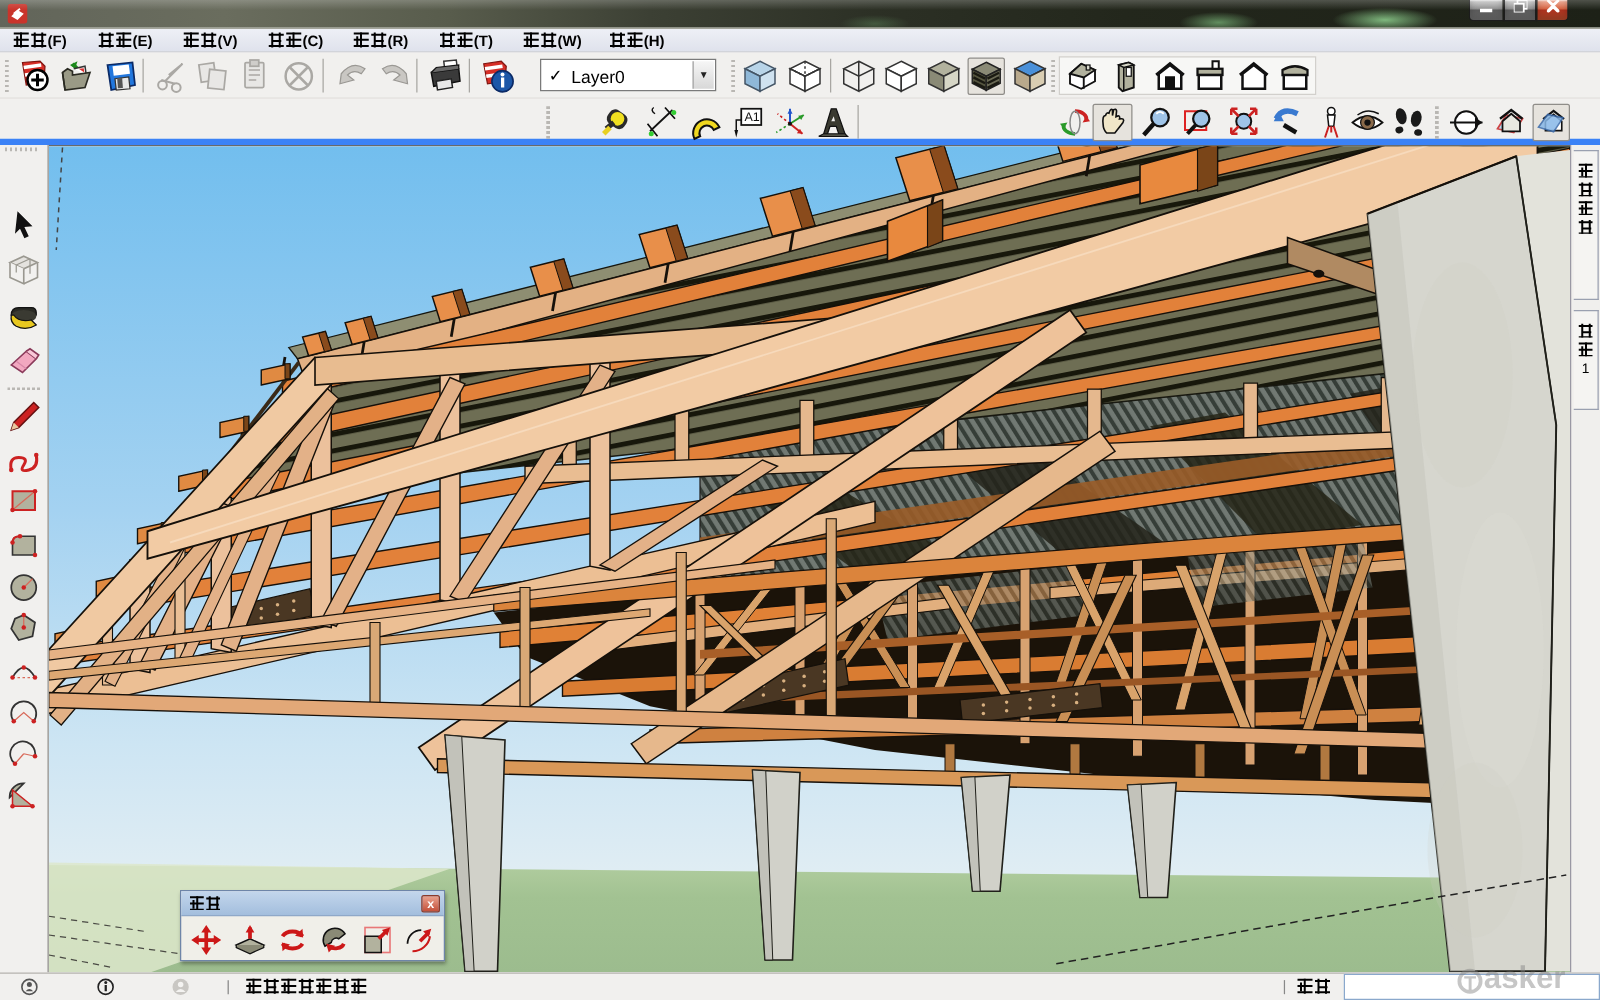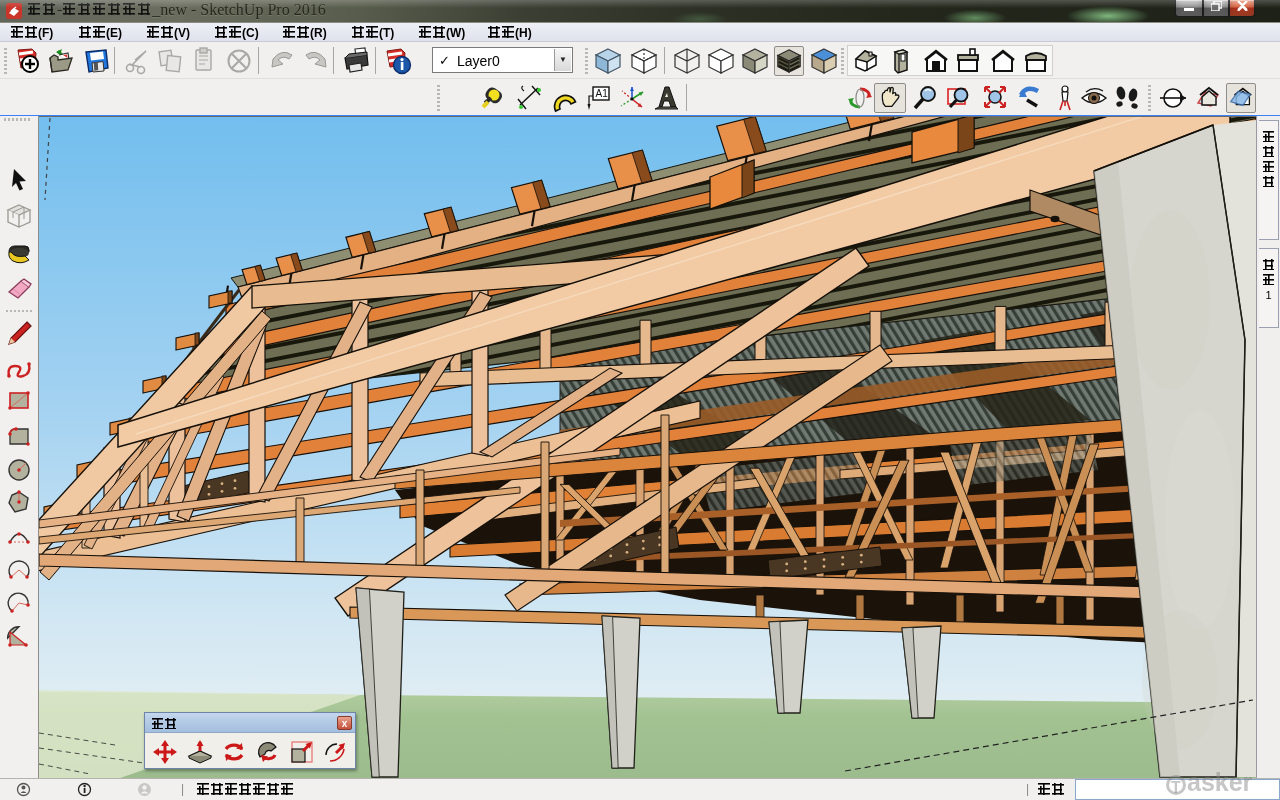--- a/index.html
+++ b/index.html
@@ -20,21 +20,21 @@
 
 .wb{position:absolute;top:0;height:17px;border:1px solid #1c1c1c;border-top:none;color:#fff;text-align:center;font-size:11px;line-height:15px;box-shadow:inset 0 1px 0 rgba(255,255,255,.45), inset 0 -4px 6px rgba(0,0,0,.25)}
 #wmin{left:1175px;width:28px;border-radius:0 0 0 4px;background:linear-gradient(#c8c8c8,#8e8e8e 45%,#5c5c5c 50%,#757575)}
 #wmax{left:1203px;width:26px;background:linear-gradient(#c8c8c8,#8e8e8e 45%,#5c5c5c 50%,#757575)}
 #wclose{left:1229px;width:26px;border-radius:0 0 4px 0;background:linear-gradient(#eb9c82,#d55f3e 45%,#b03320 50%,#c04d2c)}
 
 #menu{left:0;top:22px;width:1280px;height:20px;background:linear-gradient(#eef0f6,#dfe2ec);border-bottom:1px solid #c9cbd4;border-top:1px solid #8a8d80;font-weight:bold;font-size:12px;color:#000}
 #menu .mi{position:absolute;top:3px;white-space:nowrap}
 
 #tb1{left:0;top:42px;width:1280px;height:37px;background:#f1f0ee;border-bottom:1px solid #e0deda}
-#tb2{left:0;top:79px;width:1280px;height:37px;background:#f1f0ee;border-bottom:1px solid #3b82f6}
+#tb2{left:0;top:79px;width:1280px;height:37px;background:#f1f0ee;border-bottom:5px solid #3b82f6}
 .grip{position:absolute;top:6px;width:3px;height:26px;background:repeating-linear-gradient(#b9b7b3 0 2px,transparent 2px 4px)}
 .vsep{position:absolute;top:5px;width:1px;height:27px;background:#a8a6a2}
 .ico{position:absolute;top:4px;width:30px;height:30px}
 .ico svg{width:100%;height:100%}
 .pressed{background:#e6e3dd;border:1px solid #8f8d89;border-radius:2px}
 
 #combo{position:absolute;left:432px;top:5px;width:141px;height:26px;background:#fff;border:1px solid #7a7a7a}
 #combo .chk{position:absolute;left:6px;top:5px;font-size:13px;color:#000}
 #combo .lt{position:absolute;left:24px;top:5px;font-size:14px;color:#000}
 #combo .btn{position:absolute;right:1px;top:1px;width:17px;height:22px;background:linear-gradient(#f6f6f6,#d8d8d8);border-left:1px solid #9a9a9a;text-align:center;font-size:8px;line-height:22px;color:#222}
@@ -286,21 +286,20 @@
 
 <path d="M845 771 L1160 716 L1253 700" stroke="#222" stroke-width="1.2" fill="none" stroke-dasharray="6 4"></path>
     </svg></div>
 
 <div class="abs" id="title">
  <svg class="abs" style="left:6px;top:3px" width="16" height="16" viewBox="0 0 16 16">
       <rect x="0" y="0" width="16" height="16" rx="3" fill="#c9342b"></rect>
       <path d="M3 10 L8 5 L13 8 L8 13 Z" fill="#fff"></path>
       <path d="M5 8 L10 4" stroke="#fff" stroke-width="1.5"></path>
     </svg>
- <span class="txt"><span class="g"></span><span class="h"></span>-<span class="g"></span><span class="h"></span><span class="g"></span><span class="h"></span><span class="g"></span><span class="h"></span>_new - SketchUp Pro 2016</span>
  <div class="wb" id="wmin"><svg width="10" height="9" viewBox="0 0 10 9">
         <rect x="0" y="6" width="10" height="3" fill="#fff"></rect>
       </svg></div>
  <div class="wb" id="wmax"><svg width="11" height="10" viewBox="0 0 11 10">
         <rect x="3" y="0" width="8" height="7" fill="none" stroke="#fff" stroke-width="1.4"></rect>
         <rect x="0" y="3" width="8" height="7" fill="#6a6a6a" stroke="#fff" stroke-width="1.4"></rect>
       </svg></div>
  <div class="wb" id="wclose"><svg width="11" height="10" viewBox="0 0 11 10">
         <path d="M1 0 L5.5 4 L10 0 M1 10 L5.5 5.5 L10 10 M1 0 L10 9 M10 0 L1 9" stroke="#fff" stroke-width="2" fill="none"></path>
       </svg></div>

